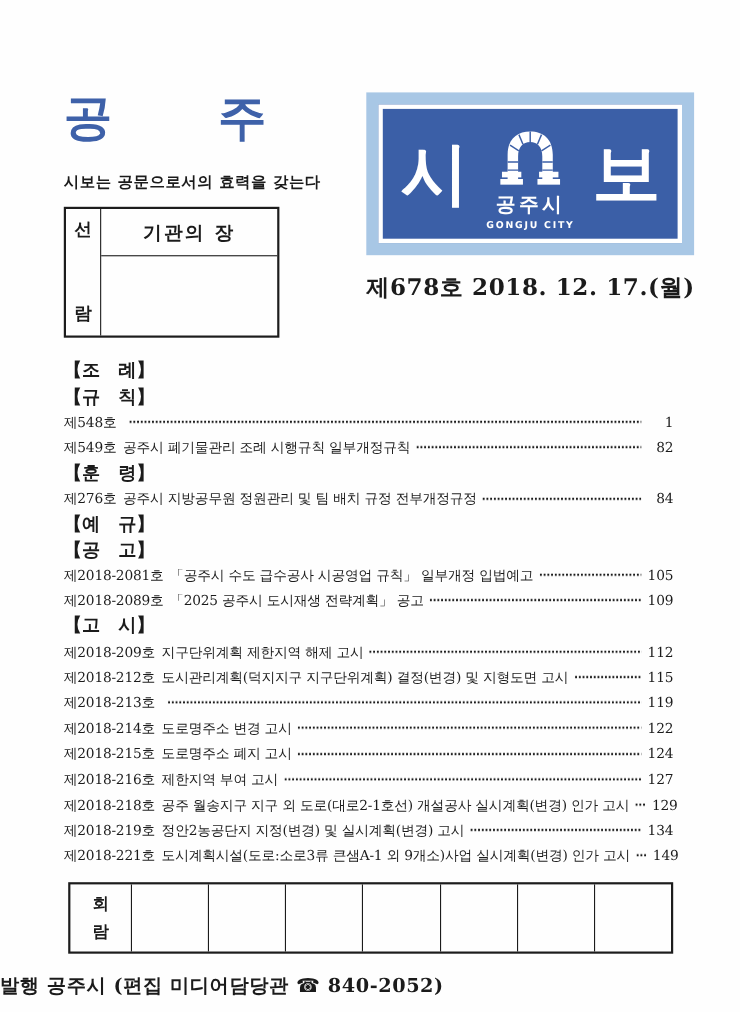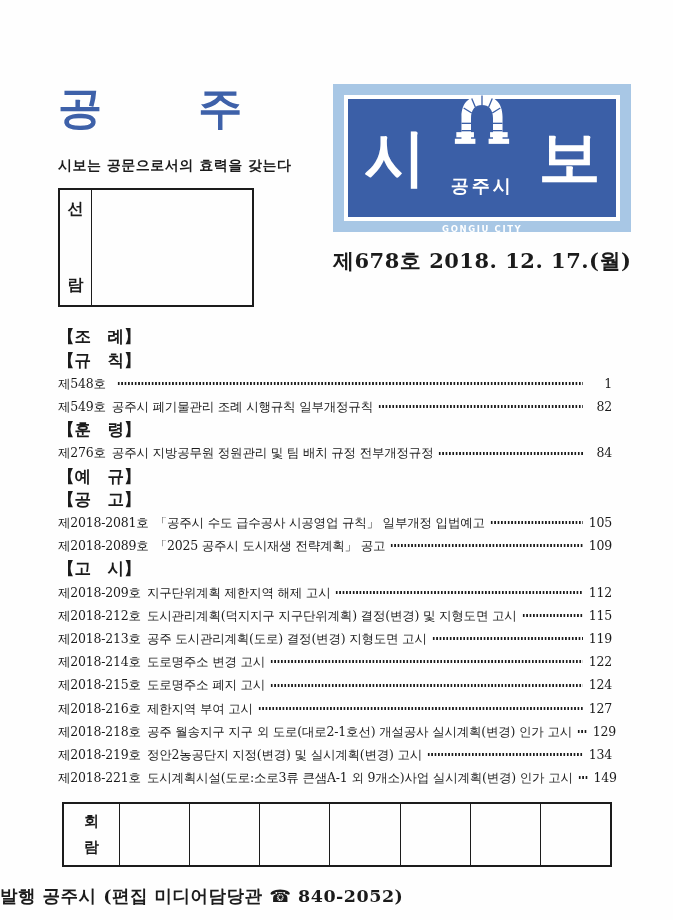--- a/index.html
+++ b/index.html
@@ -44,21 +44,21 @@
   .logo-outer { background:var(--logo-light,#a8c7e5); padding:11px; }
   .logo-inner {
     background:var(--logo-blue,#3b5fa7); border:4px solid #ffffff;
     height:126px; display:flex; align-items:center; justify-content:space-between;
     padding:0 16px;
   }
   .logo-char {
     color:#fff; font-size:62px; font-weight:bold; line-height:1;
     font-family:"DejaVu Sans","Liberation Sans",sans-serif;
   }
-  .logo-center { display:flex; flex-direction:column; align-items:center; margin-top:4px;gap:24px; }
+  .logo-center { display:flex; flex-direction:column; align-items:center; margin-top:4px; }
   .logo-city { color:#fff; font-size:18px; font-weight:bold; letter-spacing:3px;
                font-family:"DejaVu Sans","Liberation Sans",sans-serif; margin-top:1px; }
   .logo-city-en { color:#fff; font-size:8.5px; font-weight:bold; letter-spacing:1.6px;
                   font-family:"DejaVu Sans","Liberation Sans",sans-serif; margin-top:2px; }
   .issue-line {
     margin-top:15px; text-align:center;
     font-size:21px; font-weight:bold; letter-spacing:0.5px; white-space:nowrap;
   }
   
   .toc { margin:18px 61px 0 58px; }
@@ -99,20 +99,21 @@
     <div class="header-left">
       <div class="doc-title">공 주 시</div>
       <div class="motto">시보는 공문으로서의 효력을 갖는다</div>
 
       <div class="approval-table">
         <div class="approval-side">
           <span>선</span>
           <span>람</span>
         </div>
         <div class="approval-main">
+          <div class="approval-header">기관의 장</div>
           <div class="approval-body"></div>
         </div>
       </div>
     </div>
 
     <div class="header-right">
       <div class="logo-outer">
         <div class="logo-inner">
           <span class="logo-char">시</span>
           <div class="logo-center">
@@ -191,21 +192,20 @@
         <span class="toc-page">112</span>
       </div>
       <div class="toc-entry">
         <span class="toc-no">제2018-212호</span>
         <span class="toc-title">도시관리계획(덕지지구 지구단위계획) 결정(변경) 및 지형도면 고시</span>
         <span class="leader"></span>
         <span class="toc-page">115</span>
       </div>
       <div class="toc-entry">
         <span class="toc-no">제2018-213호</span>
-        <span class="toc-title">공주 도시관리계획(도로) 결정(변경) 지형도면 고시</span>
         <span class="leader"></span>
         <span class="toc-page">119</span>
       </div>
       <div class="toc-entry">
         <span class="toc-no">제2018-214호</span>
         <span class="toc-title">도로명주소 변경 고시</span>
         <span class="leader"></span>
         <span class="toc-page">122</span>
       </div>
       <div class="toc-entry">

